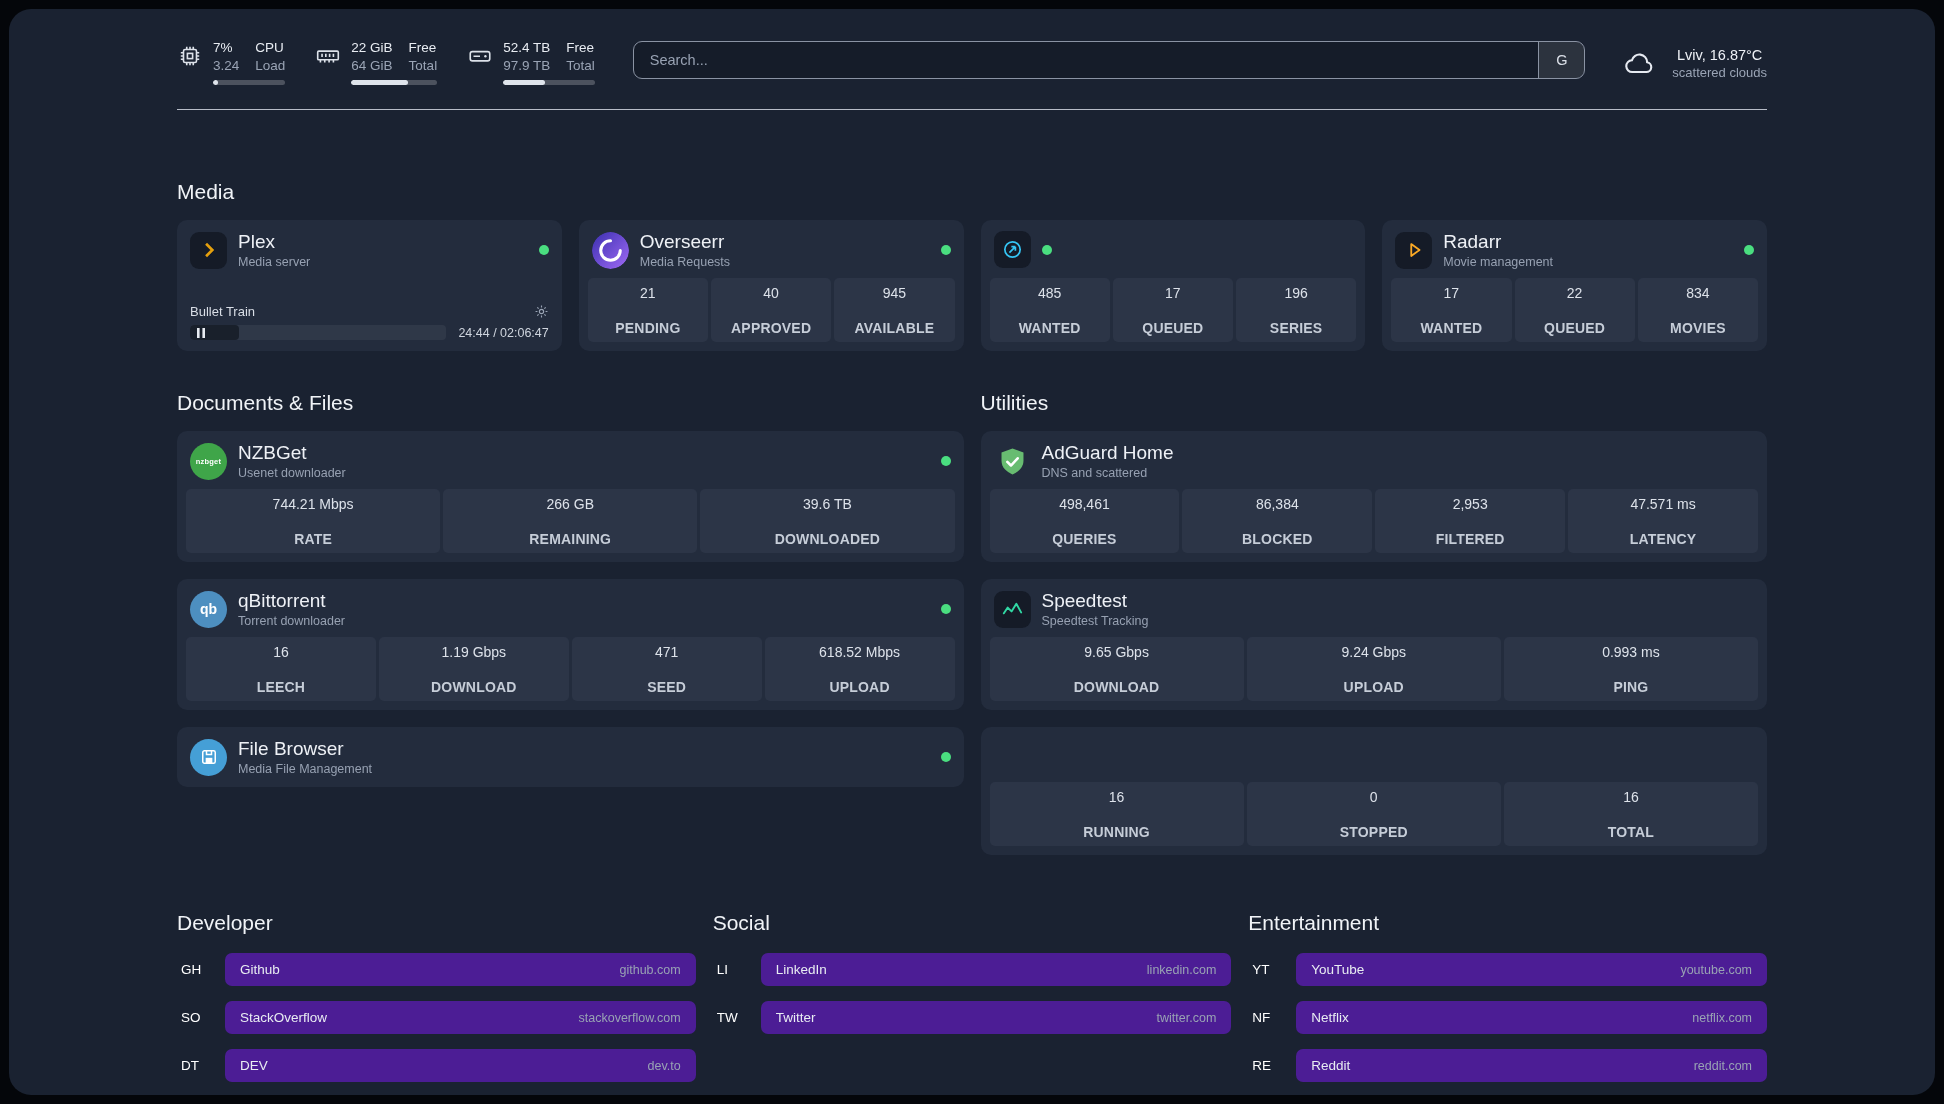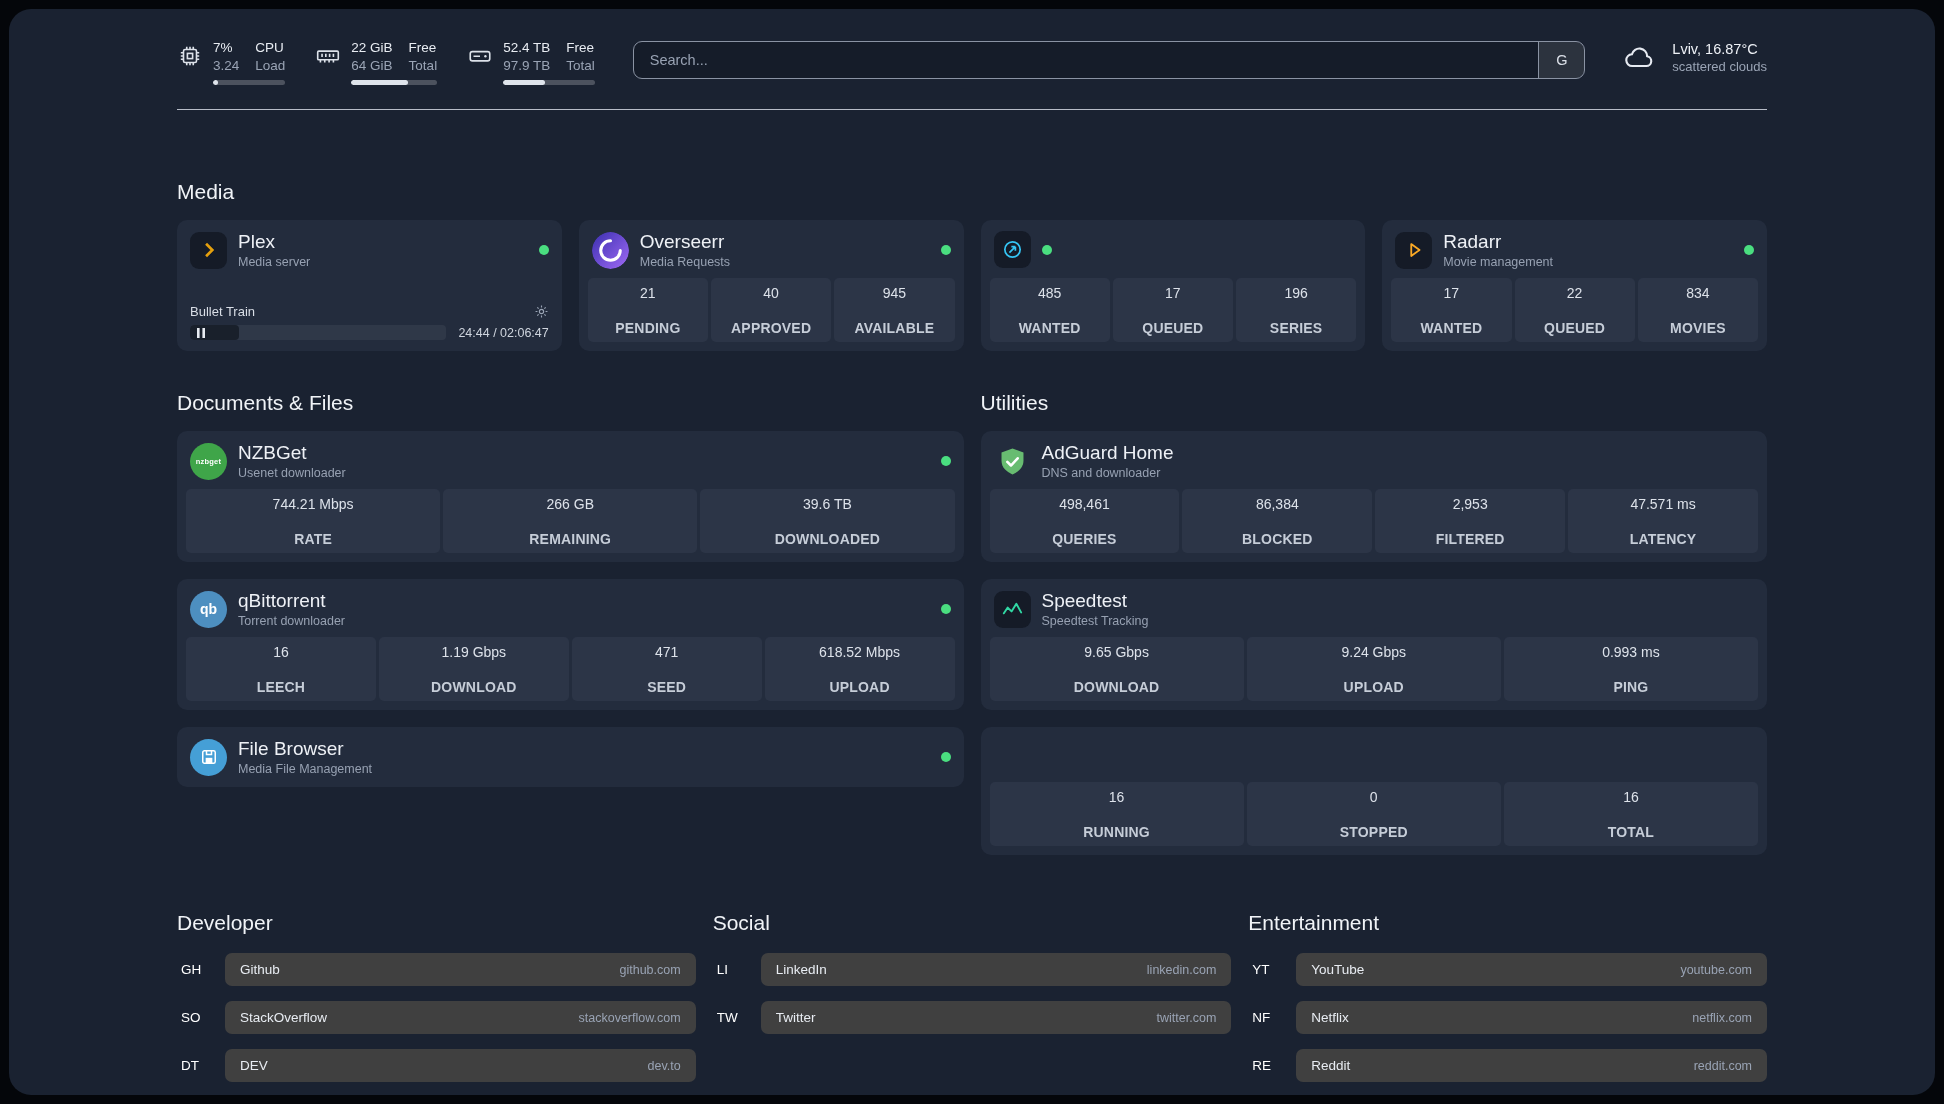--- a/index.html
+++ b/index.html
@@ -20,21 +20,21 @@
   .res-top { font-size:13.5px; color:#e8ecf2; line-height:1.35; white-space:nowrap; }
   .res-bottom { font-size:13.5px; color:#9aa4b5; line-height:1.35; white-space:nowrap; }
   .res-track { margin-top:5px; height:5px; border-radius:3px; background:rgba(255,255,255,0.22); overflow:hidden; }
   .res-fill { height:100%; background:#dfe4eb; border-radius:3px; }
 
   .search { flex:1; display:flex; height:38px; margin:2px 34px 0 8px; border:1px solid #8a93a3; border-radius:9px; overflow:hidden; background:rgba(13,18,28,0.35); }
   .search-input { flex:1; border:0; outline:0; background:transparent; padding:0 16px; font-size:14.5px; color:#e8ecf2; font-family:inherit; }
   .search-input::placeholder { color:#98a2b3; }
   .search-btn { width:46px; display:flex; align-items:center; justify-content:center; font-size:14.5px; color:#dbe0e8; background:rgba(255,255,255,0.10); border-left:1px solid #8a93a3; cursor:pointer; }
 
-  .weather { display:flex; align-items:center; gap:13px; margin-top:2px; }
+  .weather { display:flex; align-items:center; gap:13px; margin-top:8px;text-align:center; }
   .weather-icon { color:#e6eaf1; display:flex; }
   .weather-loc { font-size:14.5px; color:#eef1f6; }
   .weather-cond { font-size:13px; color:#9aa4b5; margin-top:2px; }
 
   .top-divider { margin-top:24px; border-bottom:1.5px solid rgba(222,228,238,0.8); }
 
   
   .section-title { font-size:21px; font-weight:500; color:#f0f3f7; }
   .media-section { margin-top:70px; }
   .media-grid { display:grid; grid-template-columns:repeat(4,1fr); gap:17px; margin-top:16px; }
@@ -73,21 +73,21 @@
 
   .cols { display:grid; grid-template-columns:1fr 1fr; gap:17px; margin-top:40px; align-items:start; }
   .col-title { margin-bottom:16px; }
   .col .card + .card { margin-top:17px; }
 
   
   .bookmarks { display:grid; grid-template-columns:1fr 1fr 1fr; gap:17px; margin-top:56px; }
   .bm-title { margin-bottom:18px; }
   .bm-row { display:flex; align-items:center; height:33px; margin-bottom:15px; cursor:pointer; }
   .bm-abbr { width:48px; font-size:13.5px; color:#ffffff; padding-left:4px; flex:none; }
-  .bm-pill { flex:1; height:100%; background:#404040; border-radius:7px; display:flex; align-items:center; padding:0 15px; min-width:0; }
+  .bm-pill { flex:1; height:100%; background:#4c1d95; border-radius:7px; display:flex; align-items:center; padding:0 15px; min-width:0; }
   .bm-name { flex:1; font-size:13.5px; color:#e8ecf2; white-space:nowrap; }
   .bm-url { font-size:12.5px; color:#99a3b4; white-space:nowrap; }
 </style>
 </head>
 <body>
 
 <div class="page">
   <div class="inner">
 
     <div class="topbar">
@@ -409,21 +409,21 @@
         <div class="card card-lg">
           <div class="card-header">
             <div class="app-icon">
               <svg viewBox="0 0 24 24" width="31" height="31">
                 <path d="M12 2l8.5 3v6.2c0 5.2-3.6 8.7-8.5 10.8C7.1 19.9 3.5 16.4 3.5 11.2V5z" fill="var(--adguard-accent,#68bc71)"></path>
                 <path d="M8 12.3l2.8 2.8 5.2-5.6" stroke="#fff" stroke-width="2" fill="none" stroke-linecap="round" stroke-linejoin="round"></path>
               </svg>
             </div>
             <div class="card-titles">
               <div class="card-name">AdGuard Home</div>
-              <div class="card-desc">DNS and downloader</div>
+              <div class="card-desc">DNS and scattered</div>
             </div>
           </div>
           <div class="stats-row">
             <div class="stat">
               <div class="stat-value">498,461</div>
                 <div class="stat-label">QUERIES</div>
             </div>
             <div class="stat">
               <div class="stat-value">86,384</div>
                 <div class="stat-label">BLOCKED</div>

